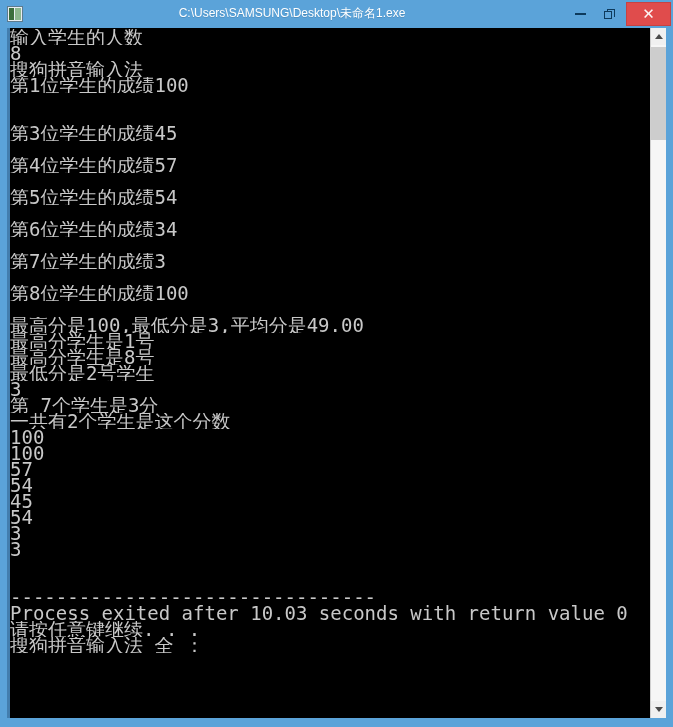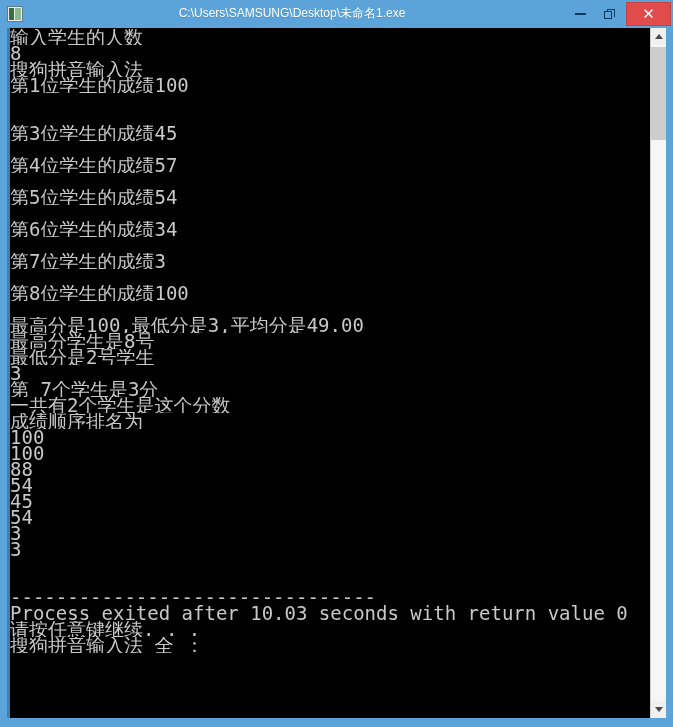--- a/index.html
+++ b/index.html
@@ -288,29 +288,29 @@
           <div class="cline blank"></div>
           <div class="cline">第5位学生的成绩54</div>
           <div class="cline blank"></div>
           <div class="cline">第6位学生的成绩34</div>
           <div class="cline blank"></div>
           <div class="cline">第7位学生的成绩3</div>
           <div class="cline blank"></div>
           <div class="cline">第8位学生的成绩100</div>
           <div class="cline blank"></div>
           <div class="cline">最高分是100,最低分是3,平均分是49.00</div>
+          <div class="cline">最高分学生是1号</div>
           <div class="cline">最高分学生是8号</div>
           <div class="cline">最低分是2号学生</div>
           <div class="cline">3</div>
           <div class="cline">第 7个学生是3分</div>
           <div class="cline">一共有2个学生是这个分数</div>
-          <div class="cline">成绩顺序排名为</div>
           <div class="cline">100</div>
           <div class="cline">100</div>
-          <div class="cline">88</div>
+          <div class="cline">57</div>
           <div class="cline">54</div>
           <div class="cline">45</div>
           <div class="cline">54</div>
           <div class="cline">3</div>
           <div class="cline">3</div>
           <div class="cline blank"></div>
           <div class="cline blank"></div>
           <div class="cline">--------------------------------</div>
           <div class="cline">Process exited after 10.03 seconds with return value 0</div>
           <div class="cline">请按任意键继续. . .</div>

